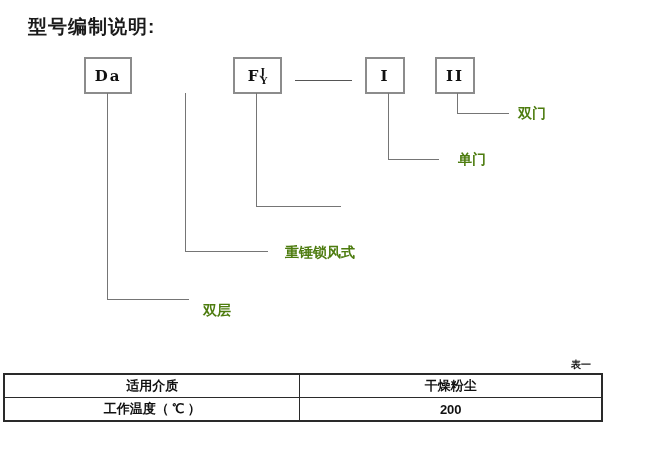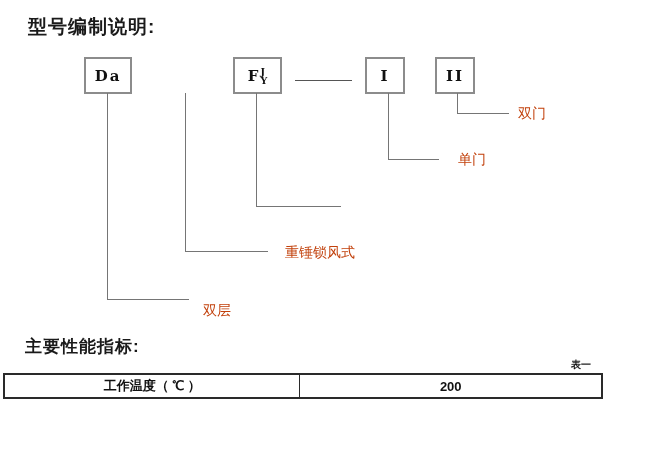--- a/index.html
+++ b/index.html
@@ -40,21 +40,21 @@
     position:absolute;
     border-left:1.5px solid #757575;
     border-bottom:1.5px solid #757575;
   }
   .conn-da {left:107px;top:93px;width:81px;height:206px;}
   .conn-sz {left:185px;top:93px;width:82px;height:158px;}
   .conn-fjy{left:256px;top:93px;width:84px;height:113px;}
   .conn-i  {left:388px;top:93px;width:50px;height:66px;}
   .conn-ii {left:457px;top:93px;width:51px;height:20px;}
   .branch-label{
-    position:absolute;font-weight:normal;font-size:14px;color:#c2410c;
+    position:absolute;font-weight:bold;font-size:14px;color:#4d7c0f;
     white-space:nowrap;
   }
   .lbl-ii {left:518px;top:105px;}
   .lbl-i  {left:458px;top:151px;}
   .lbl-fjy{left:351px;top:199px;font-size:13.5px;}
   .lbl-sz {left:285px;top:244px;}
   .lbl-da {left:203px;top:302px;}
   .section-title{
     position:absolute;left:25px;top:335px;
     font-size:17px;font-weight:bold;letter-spacing:1px;
@@ -108,25 +108,28 @@
   <div class="conn conn-sz"></div>
   <div class="conn conn-fjy"></div>
   <div class="conn conn-i"></div>
   <div class="conn conn-ii"></div>
 
   <div class="branch-label lbl-ii">双门</div>
   <div class="branch-label lbl-i">单门</div>
   <div class="branch-label lbl-sz">重锤锁风式</div>
   <div class="branch-label lbl-da">双层</div>
 
-  <div class="section-title">主要性能指标:</div>
   <div class="table-tag">表一</div>
 
   <table class="perf-table">
     <tbody>
+      <tr>
+        <td class="col-param">适用介质</td>
+        <td class="col-value">干燥粉尘</td>
+      </tr>
       <tr>
         <td class="col-param">工作温度（ ℃ ）</td>
         <td class="col-value">200</td>
       </tr>
     </tbody>
   </table>
 
 </div>
 
 </body></html>

